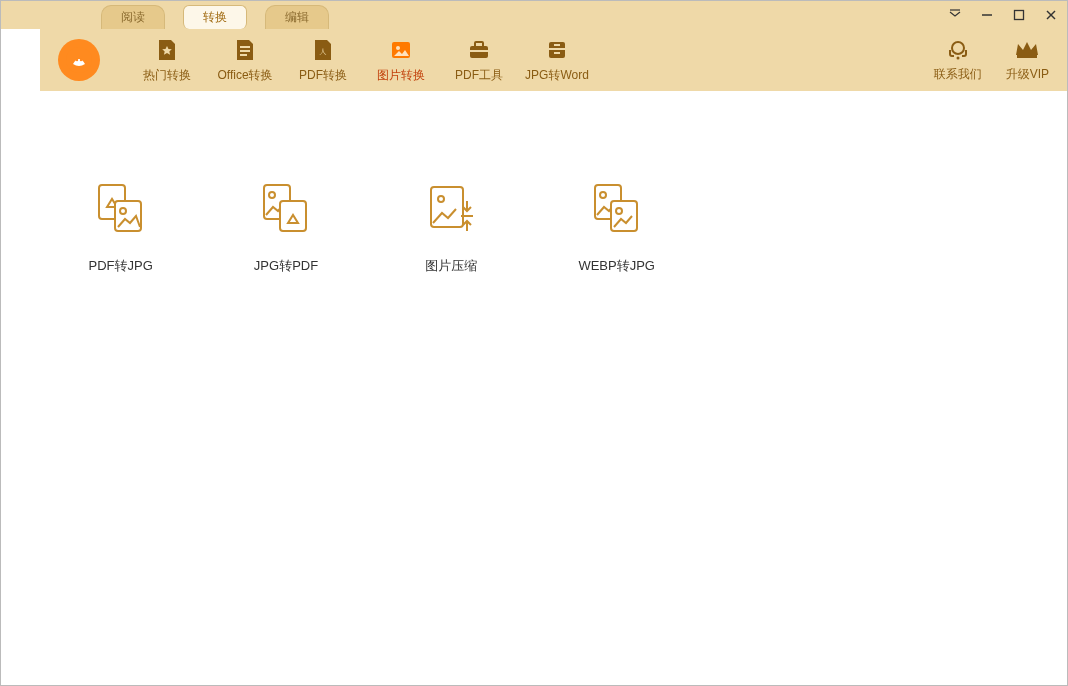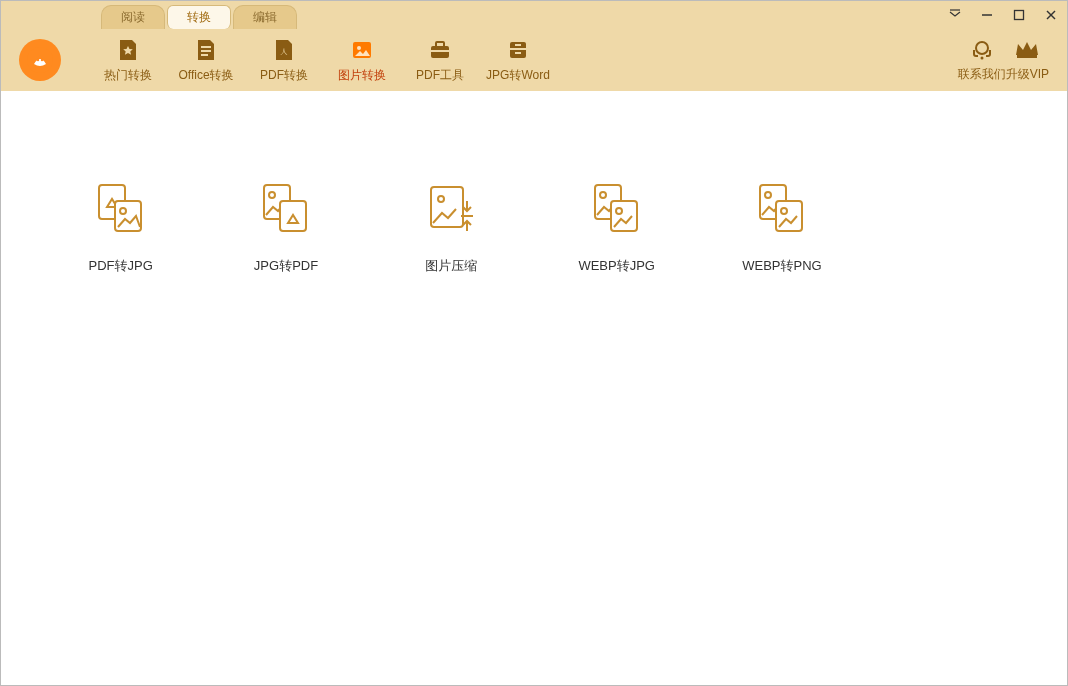--- a/index.html
+++ b/index.html
@@ -6,20 +6,21 @@
   body { width: 1068px; height: 686px; background: #fff; border: 1px solid #bbb; overflow: hidden; }
 
   
   .tab-strip {
     height: 28px;
     background: #efd9a8;
     display: flex;
     align-items: flex-end;
     padding-left: 100px;
     position: relative;
+    gap: 16px;
   }
   .tab {
     width: 64px;
     height: 24px;
     margin-right: 2px;
     border-top-left-radius: 10px;
     border-top-right-radius: 10px;
     background: #e6c98b;
     color: #8a6a2e;
     font-size: 12px;
@@ -51,41 +52,42 @@
   }
 
   
   .toolbar {
     height: 62px;
     background: #efd9a8;
     display: flex;
     align-items: center;
     padding: 0 18px;
     justify-content: space-between;
+    margin-left: 39px;
   }
   .toolbar-left { display: flex; align-items: center; }
   .logo {
     width: 42px; height: 42px;
     border-radius: 50%;
     background: #ff8a1f;
     margin-right: 28px;
     display: flex; align-items: center; justify-content: center;
   }
   .tool-item {
     width: 78px;
     display: flex;
     flex-direction: column;
     align-items: center;
     cursor: pointer;
     color: #8a5c13;
     font-size: 12px;
   }
   .tool-item.active { color: #c2410c; }
   .tool-item svg { margin-bottom: 4px; }
-  .toolbar-right { display: flex; align-items: center; }
+  .toolbar-right { display: flex; align-items: center; gap: 24px; }
   .right-item {
     display: flex; flex-direction: column; align-items: center;
     font-size: 12px; color: #8a5c13; cursor: pointer;
   }
   .right-item svg { margin-bottom: 3px; }
 
   
   .main {
     background: #fff;
     padding: 90px 60px 0 60px;
@@ -267,27 +269,16 @@
         <circle cx="14" cy="14" r="3" fill="none" stroke="#c98f2f" stroke-width="2"></circle>
         <path d="M8 34 l7-8 5 4 6-7" fill="none" stroke="#c98f2f" stroke-width="2"></path>
         <rect x="22" y="20" width="26" height="30" rx="3" fill="#fff" stroke="#c98f2f" stroke-width="2"></rect>
         <circle cx="30" cy="30" r="3" fill="none" stroke="#c98f2f" stroke-width="2"></circle>
         <path d="M25 46 l7-8 5 4 6-7" fill="none" stroke="#c98f2f" stroke-width="2"></path>
       </svg>
       <div class="func-label">WEBP转JPG</div>
     </div>
 
 
-    <div class="func">
-      <svg viewBox="0 0 56 56">
-        <rect x="6" y="4" width="26" height="34" rx="3" fill="none" stroke="#c98f2f" stroke-width="2"></rect>
-        <circle cx="14" cy="14" r="3" fill="none" stroke="#c98f2f" stroke-width="2"></circle>
-        <path d="M8 34 l7-8 5 4 6-7" fill="none" stroke="#c98f2f" stroke-width="2"></path>
-        <rect x="22" y="20" width="26" height="30" rx="3" fill="#fff" stroke="#c98f2f" stroke-width="2"></rect>
-        <circle cx="30" cy="30" r="3" fill="none" stroke="#c98f2f" stroke-width="2"></circle>
-        <path d="M25 46 l7-8 5 4 6-7" fill="none" stroke="#c98f2f" stroke-width="2"></path>
-      </svg>
-      <div class="func-label">WEBP转PNG</div>
-    </div>
 
 
   </div>
 </div>
 
 </body></html>

